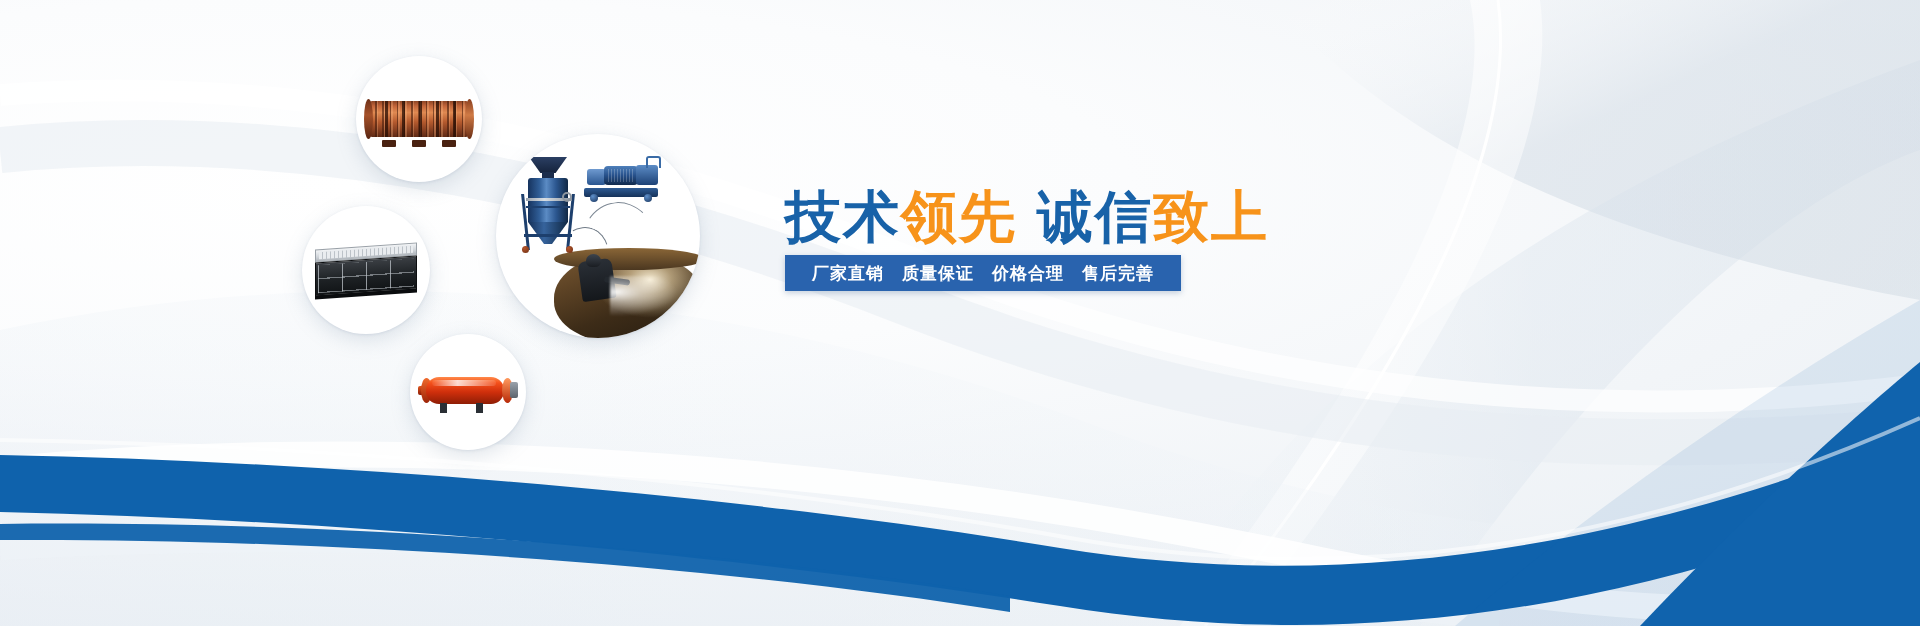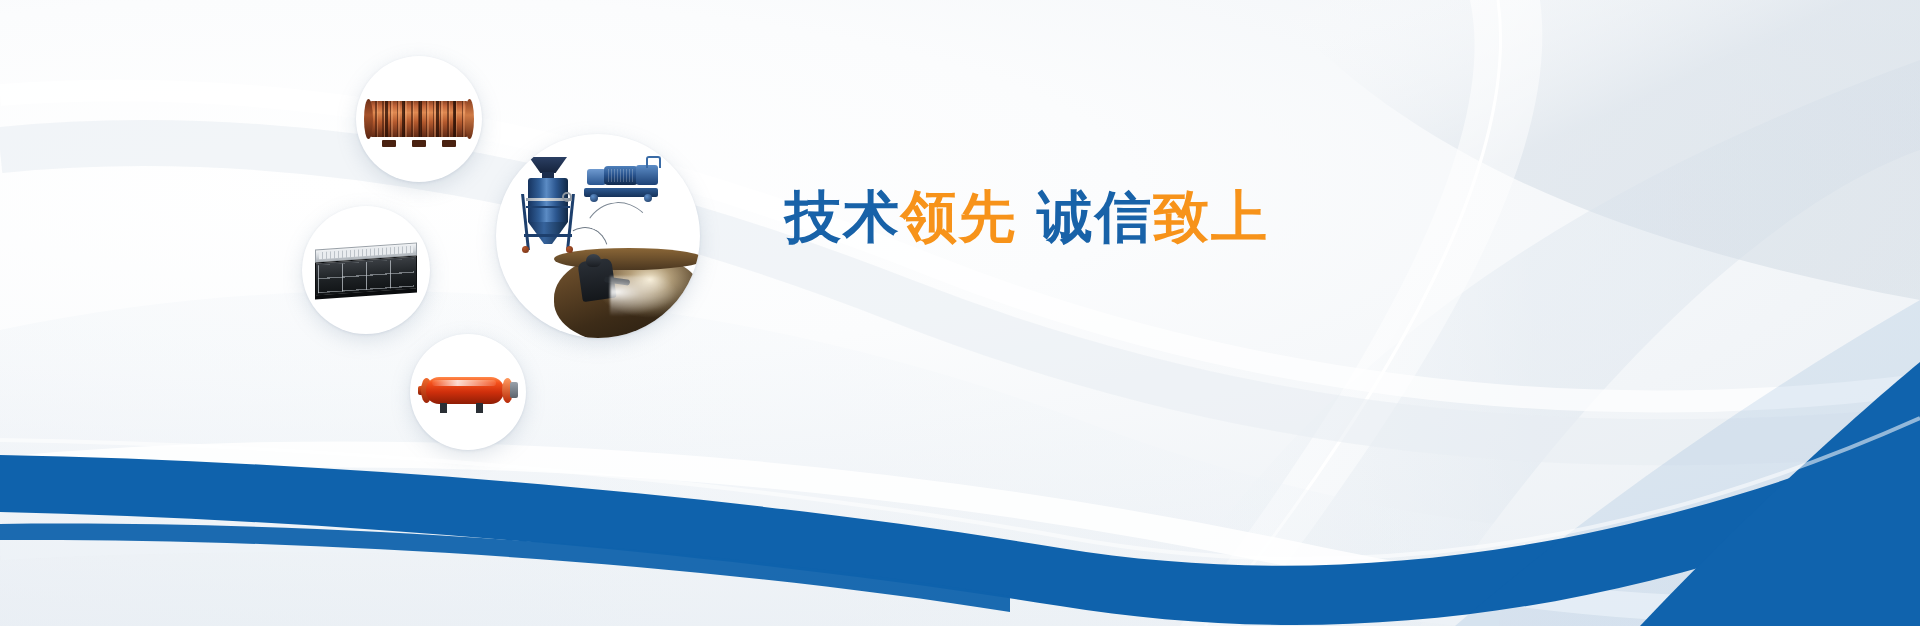--- a/index.html
+++ b/index.html
@@ -307,20 +307,26 @@
       <div class="rv-flange"></div>
       <div class="rv-foot a"></div>
       <div class="rv-foot b"></div>
     </div>
   </div>
 
   <div id="headline">
     <span class="b">技术</span><span class="o">领先</span><span class="sp"></span><span class="b">诚信</span><span class="o">致上</span>
   </div>
 
+  <div id="tagbar">
+    <span class="tag">厂家直销</span>
+    <span class="tag">质量保证</span>
+    <span class="tag">价格合理</span>
+    <span class="tag">售后完善</span>
+  </div>
 
   <div class="fg-layer">
     <svg viewBox="0 0 1920 626" preserveAspectRatio="none" aria-hidden="true">
 
       <path d="M0,455 C360,462 760,498 1060,548 C1320,590 1600,560 1920,430
                L1920,490 C1600,625 1320,648 1060,606 C760,558 360,520 0,512 Z" fill="#0F62AC"></path>
 
       <path d="M0,524 C300,520 700,545 1010,596 L1010,612 C700,562 300,538 0,540 Z" fill="#0F62AC" opacity=".95"></path>
 
       <path d="M1920,300 L1920,626 L1455,626 C1600,500 1780,380 1920,300 Z" fill="#0F62AC" opacity=".10"></path>

